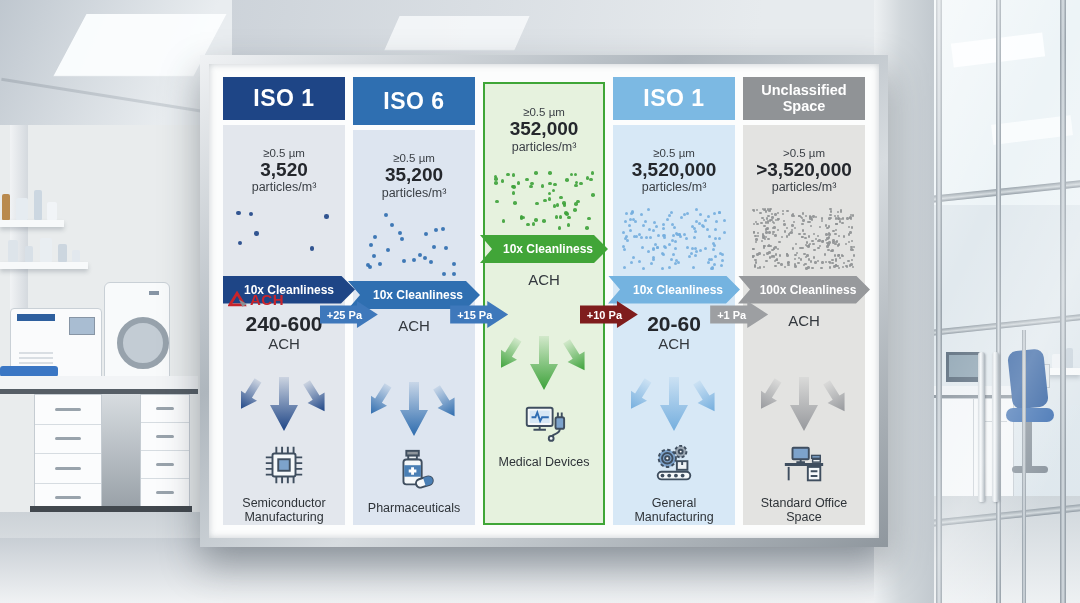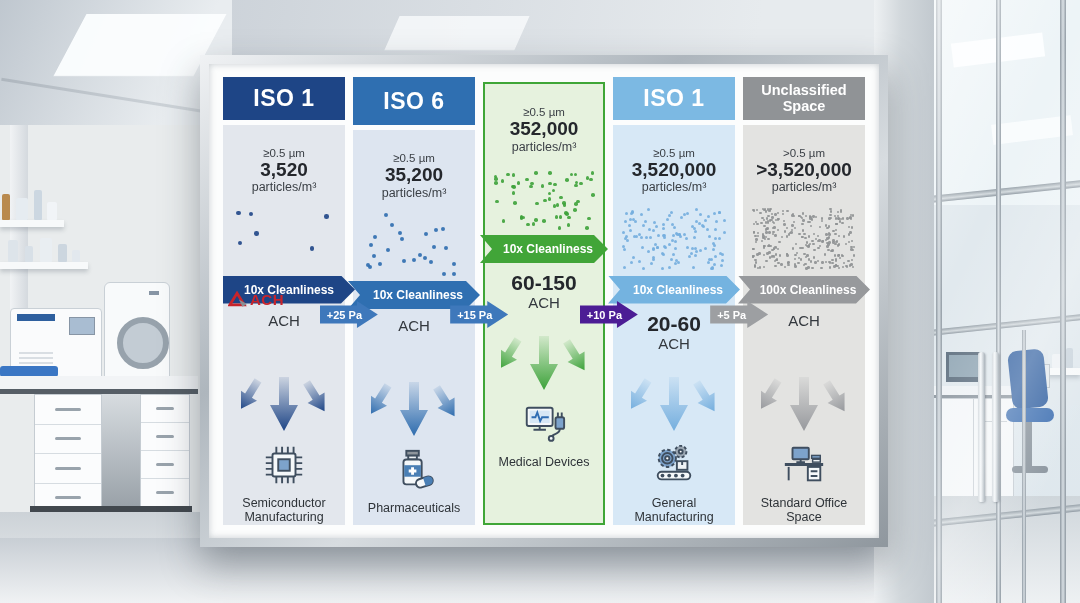--- a/index.html
+++ b/index.html
@@ -201,20 +201,21 @@
                   <span class="dot" style="left: 86.0183%; top: 13.8071%; width: 4.5px; height: 4.5px; background: rgb(30, 69, 134);"></span>
                   <span class="dot" style="left: 7.21994%; top: 9.23145%; width: 4.5px; height: 4.5px; background: rgb(30, 69, 134);"></span>
                   <span class="dot" style="left: 23.3815%; top: 38.2787%; width: 4.5px; height: 4.5px; background: rgb(30, 69, 134);"></span>
                   <span class="dot" style="left: 18.5314%; top: 10.581%; width: 4.5px; height: 4.5px; background: rgb(30, 69, 134);"></span>
                   <span class="dot" style="left: 8.86818%; top: 51.4426%; width: 4.5px; height: 4.5px; background: rgb(30, 69, 134);"></span>
                 </div>
       <div class="sec-arrow">
         <div class="chev flat" style="background: rgb(30, 69, 134); z-index: 9;">10x Cleanliness</div>
       </div>
       <div class="sec-ach">
+        <div class="ach-range">240-600</div>
         <div class="ach-unit">ACH</div>
       </div>
       <div class="sec-flow">
                   <svg width="86" height="58" viewBox="0 0 86 58">
                     <defs>
                       <linearGradient id="af0" x1="0" y1="0" x2="0" y2="1">
                         <stop offset="0" stop-color="#1e4586" stop-opacity="0.12"></stop>
                         <stop offset="1" stop-color="#1e4586"></stop>
                       </linearGradient>
                     </defs>
@@ -380,21 +381,20 @@
                   <span class="dot" style="left: 27.589%; top: 74.7592%; width: 3.6px; height: 3.6px; background: rgb(61, 162, 58);"></span>
                   <span class="dot" style="left: 77.0429%; top: 63.4911%; width: 3.6px; height: 3.6px; background: rgb(61, 162, 58);"></span>
                   <span class="dot" style="left: 20.2564%; top: 13.2479%; width: 3.6px; height: 3.6px; background: rgb(61, 162, 58);"></span>
                   <span class="dot" style="left: 32.3737%; top: 19.7126%; width: 3.6px; height: 3.6px; background: rgb(61, 162, 58);"></span>
                   <span class="dot" style="left: 53.2983%; top: 47.3444%; width: 3.6px; height: 3.6px; background: rgb(61, 162, 58);"></span>
                 </div>
       <div class="sec-arrow">
         <div class="chev notch" style="background: rgb(65, 165, 56); z-index: 7;">10x Cleanliness</div>
       </div>
       <div class="sec-ach">
-        <div class="ach-range">60-150</div>
         <div class="ach-unit">ACH</div>
       </div>
       <div class="sec-flow">
                   <svg width="86" height="58" viewBox="0 0 86 58">
                     <defs>
                       <linearGradient id="af2" x1="0" y1="0" x2="0" y2="1">
                         <stop offset="0" stop-color="#3da23a" stop-opacity="0.12"></stop>
                         <stop offset="1" stop-color="#3da23a"></stop>
                       </linearGradient>
                     </defs>
@@ -954,20 +954,20 @@
                       <rect x="28" y="26" width="13" height="14" fill="#f5f8fa"></rect>
                       <path d="M31 30.5h7 M31 35.5h7"></path>
                     </g>
                   </svg>
                 </div>
       <div class="sec-label">Standard Office Space</div>
     </div>
   </div>
             <div class="badge" style="background: rgb(62, 120, 187); left: 19.6%;">+25 Pa</div>
             <div class="badge" style="background: rgb(62, 120, 187); left: 39.9%;">+15 Pa</div>
-            <div class="badge" style="background: #4c1d95; left: 60.1%;">+10 Pa</div>
-            <div class="badge" style="background: rgb(157, 159, 162); left: 80.4%;">+5 Pa</div>
+            <div class="badge" style="background: #7f1d1d; left: 60.1%;">+10 Pa</div>
+            <div class="badge" style="background: rgb(157, 159, 162); left: 80.4%;">+1 Pa</div>
           </div>
       </div>
     </div>
   </div>
 
 </div>
 
 </body></html>

